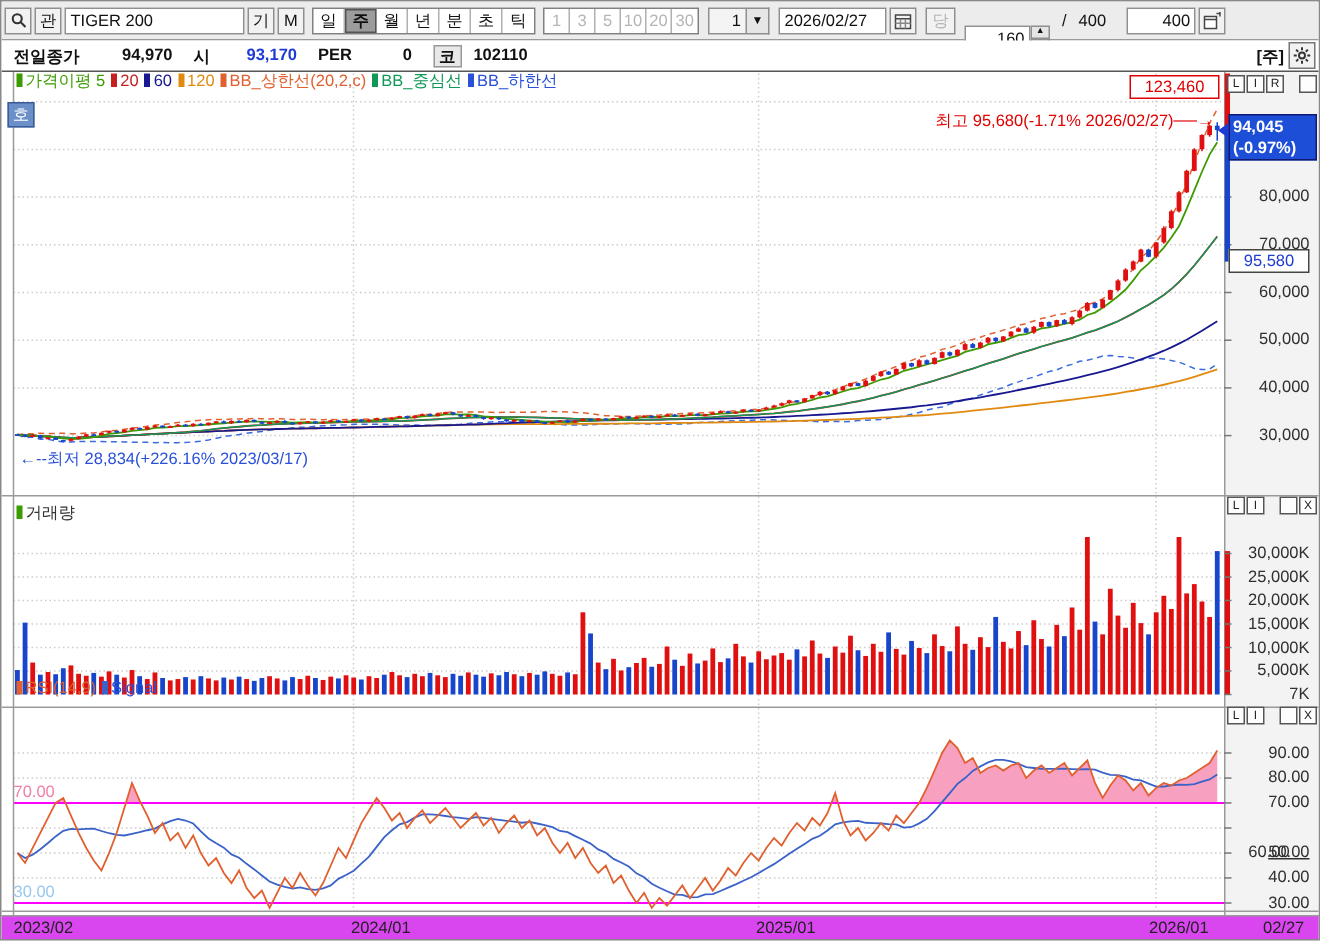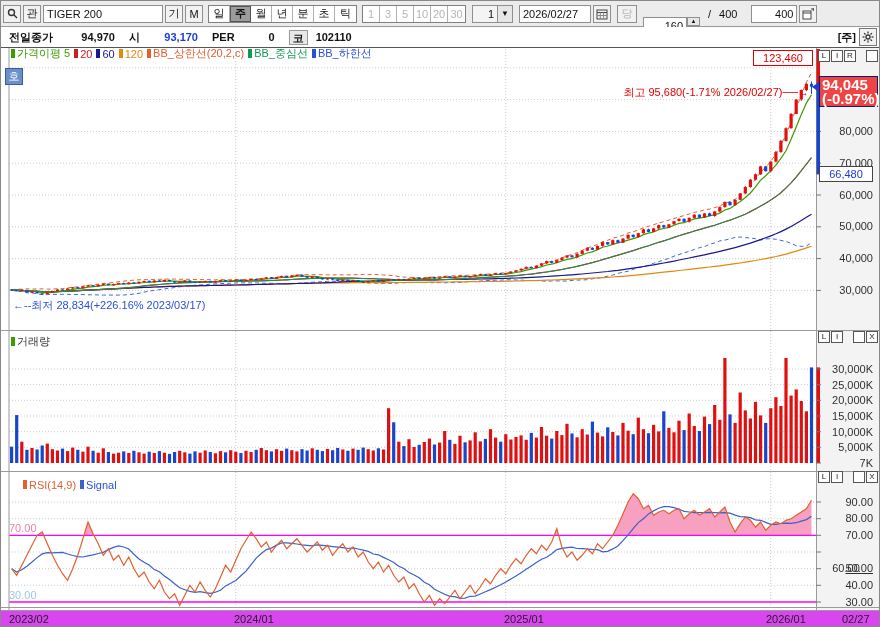--- a/index.html
+++ b/index.html
@@ -52,31 +52,31 @@
   .bullet { width:4px; height:9px; display:inline-block; margin-right:2px; }
   .litem { display:flex; align-items:center; white-space:nowrap; }
 
   .ho-btn { position:absolute; left:4px; top:67px; width:18px; height:17px; background:#6b8fc9;
             border:1px solid #3a5d96; color:#fff; display:flex; align-items:center; justify-content:center;
             z-index:3; cursor:pointer; }
 
   .ctrlbox { position:absolute; width:12px; height:12px; background:#fdfdfd; border:1px solid #555;
              font-size:8px; line-height:10px; text-align:center; z-index:3; cursor:pointer; color:#222; }
 
-  .pricebox-cur { position:absolute; left:818px; top:75px; width:59px; height:31px; background:#ef4444;
-                  border:1px solid #101a70; color:#fff; font-weight:bold; font-size:15px;
+  .pricebox-cur { position:absolute; left:818px; top:75px; width:59px; height:31px; background:#1d4ed8;
+                  border:1px solid #101a70; color:#fff; font-weight:bold; font-size:11px;
                   padding:1px 2px; line-height:14px; z-index:3; }
   .marker-left { position:absolute; left:811px; top:81px; width:0; height:0;
                  border-top:5px solid transparent; border-bottom:5px solid transparent;
                  border-right:7px solid #1e3bd2; z-index:3; }
   .pricebox-low { position:absolute; left:818px; top:165px; width:54px; height:16px; background:#fff;
                   border:1px solid #444; color:#1e3bd2; text-align:center; line-height:14px; z-index:3; }
   .pricebox-uplimit { position:absolute; left:752px; top:49px; width:60px; height:16px; background:#fff;
                   border:1px solid #e00000; color:#e00000; text-align:center; line-height:14px; z-index:3; }
-  .ann-high { position:absolute; right:70px; top:84px; color:#e00000; z-index:3; white-space:nowrap;text-align:right; }
+  .ann-high { position:absolute; right:70px; top:72px; color:#e00000; z-index:3; white-space:nowrap;text-align:right; }
   .ann-low  { position:absolute; left:12px; top:297px; color:#2a50d8; z-index:3; white-space:nowrap; }
   .rsi-70 { position:absolute; left:8px; top:521px; color:#f080a8; z-index:3; }
   .rsi-30 { position:absolute; left:8px; top:588px; color:#9cc8ee; z-index:3; }
 
   .axlab { position:absolute; left:818px; width:54px; text-align:right; color:#303030; z-index:2; }
 
   .datestrip { position:absolute; left:0; top:609px; width:880px; height:18px; background:#d946ef;
                border-top:1px solid #9a9a9a; z-index:2; }
   .datestrip span { position:absolute; top:2px; color:#222; }
 
@@ -784,30 +784,30 @@
   <div class="ctrlbox" style="left:852px; top:470px;"></div>
   <div class="ctrlbox" style="left:865px; top:470px;">X</div>
 
   <div class="pricebox-uplimit">123,460</div>
   <div class="ann-high">최고 95,680(-1.71% 2026/02/27)──→</div>
   <div class="pricebox-cur">
     <div>94,045</div>
     <div>(-0.97%)</div>
   </div>
   <div class="marker-left"></div>
-  <div class="pricebox-low">66,480</div>
+  <div class="pricebox-low">95,580</div>
   <div class="ann-low">←--최저 28,834(+226.16% 2023/03/17)</div>
 
   <div class="abs ov legend" style="left:10px; top:334px;">
     <span class="litem" style="color:#333;">
         <span class="bullet" style="background:#3c9b00;"></span>
         <span>거래량</span>
       </span>
   </div>
-  <div class="abs ov legend" style="left:10px; top:477px;padding-left:12px;">
+  <div class="abs ov legend" style="left:10px; top:451px;">
     <span class="litem" style="color:#e06030;">
         <span class="bullet" style="background:#e06030;"></span>
         <span>RSI(14,9)</span>
       </span>
     <span class="litem" style="color:#2a50d8;">
         <span class="bullet" style="background:#3a62c8;"></span>
         <span>Signal</span>
       </span>
   </div>
   <div class="rsi-70">70.00</div>

